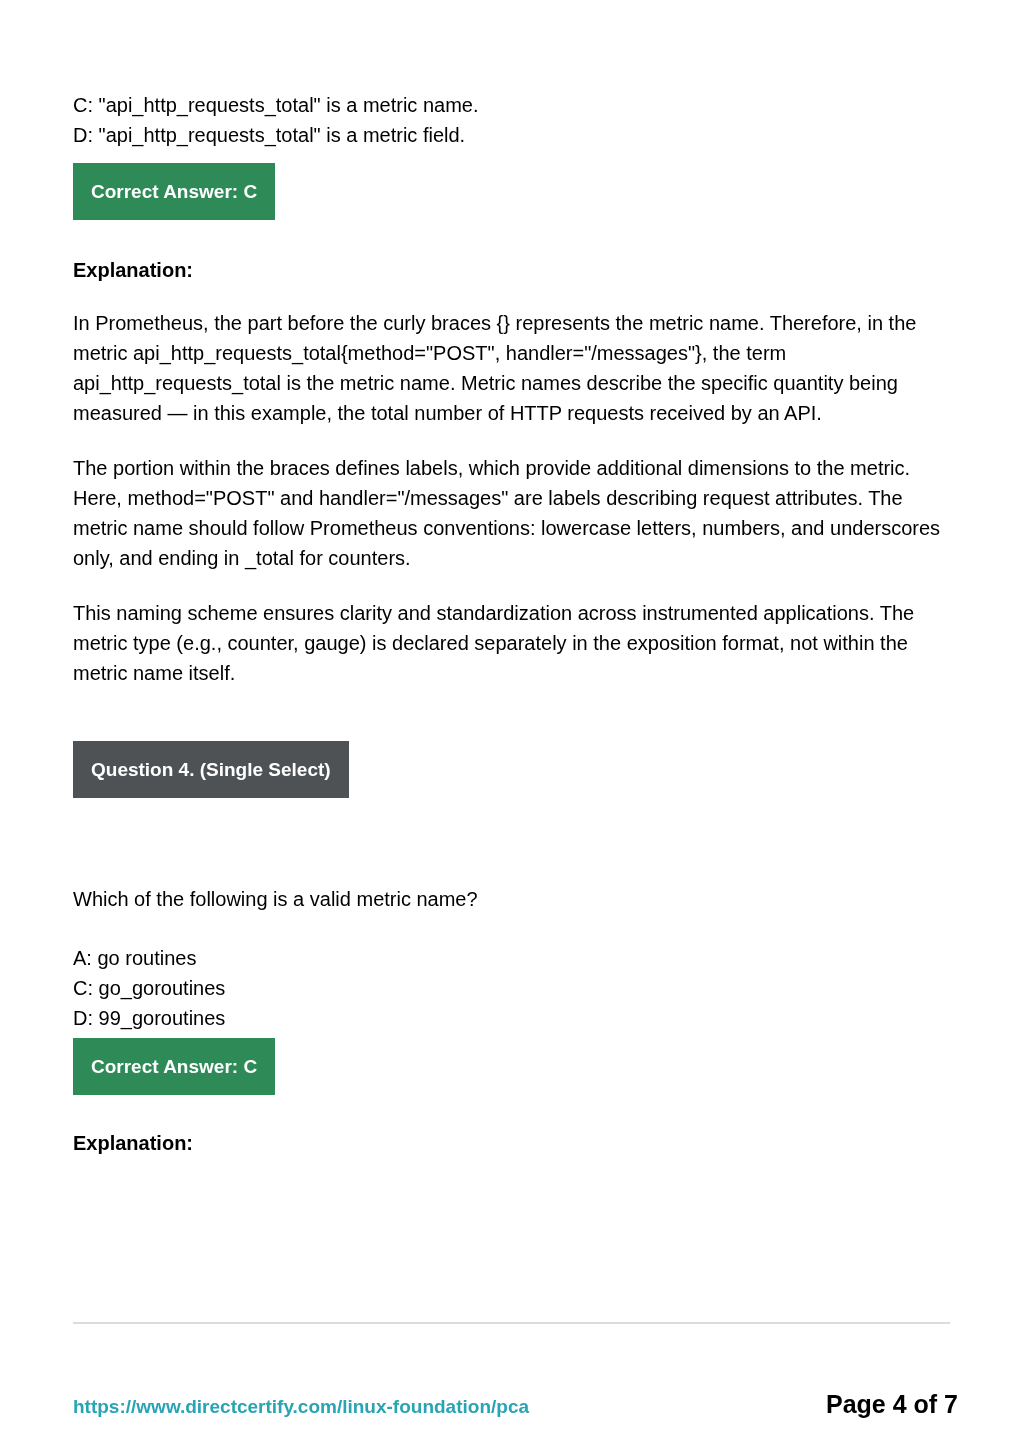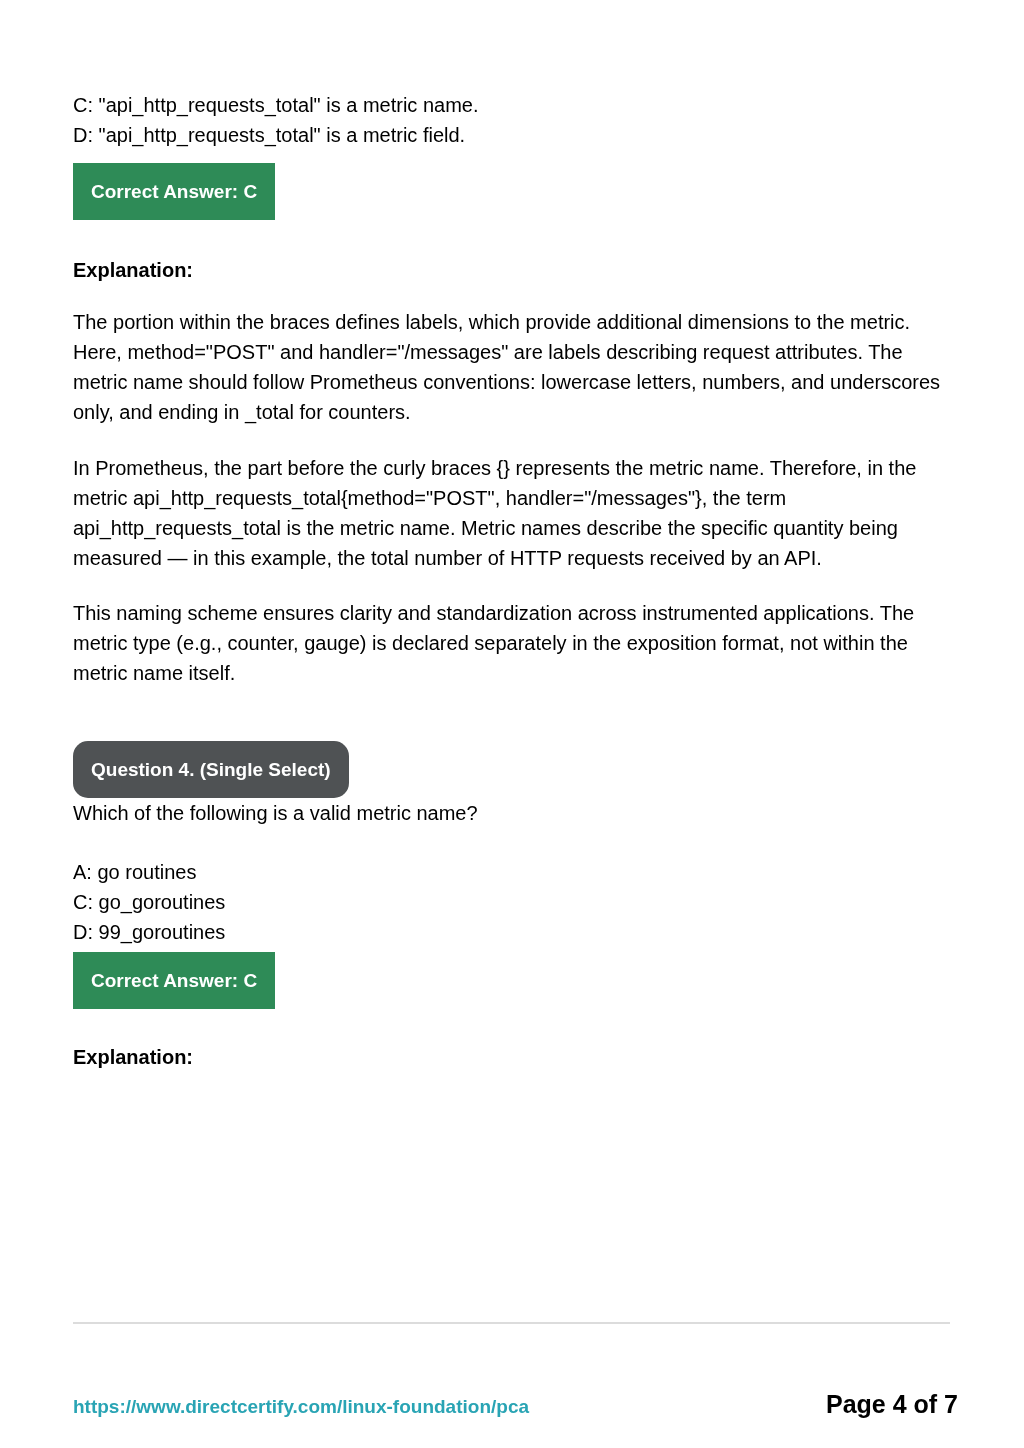--- a/index.html
+++ b/index.html
@@ -22,32 +22,32 @@
   }
   .badge {
     display: inline-block;
     font-size: 19px;
     font-weight: bold;
     line-height: 19px;
     color: #ffffff;
     padding: 19px 18px;
   }
   .badge-green { background: var(--answer-badge, #2E8B57); }
-  .badge-dark  { background: var(--question-badge, #4F5254); border-radius: 15px; }
+  .badge-dark  { background: var(--question-badge, #4F5254); }
   .answer-badge-1 { margin-top: 13px; }
   .section-heading {
     font-size: 20px;
     line-height: 24px;
     font-weight: bold;
     margin-top: 38px;
   }
   .para { margin-top: 25px; }
   .para-first { margin-top: 26px; }
   .question-badge-wrap { margin-top: 53px; }
-  .question-text { }
+  .question-text { margin-top: 86px; }
   .options-block { margin-top: 29px; }
   .answer-badge-2 { margin-top: 5px; }
   .explanation-heading-2 { margin-top: 36px; }
   .divider {
     position: absolute;
     left: 73px;
     right: 74px;
     top: 1322px;
     height: 2px;
     background: var(--divider, #DCDCDC);
@@ -83,22 +83,22 @@
       <div>C: "api_http_requests_total" is a metric name.</div>
       <div>D: "api_http_requests_total" is a metric field.</div>
     </div>
 
     <div>
       <span class="badge badge-green answer-badge-1">Correct Answer: C</span>
     </div>
 
     <h2 class="section-heading">Explanation:</h2>
 
+    <p class="body-text para para-first">In Prometheus, the part before the curly braces {} represents the metric name. Therefore, in the metric api_http_requests_total{method="POST", handler="/messages"}, the term api_http_requests_total is the metric name. Metric names describe the specific quantity being measured — in this example, the total number of HTTP requests received by an API.</p>
     <p class="body-text para">The portion within the braces defines labels, which provide additional dimensions to the metric. Here, method="POST" and handler="/messages" are labels describing request attributes. The metric name should follow Prometheus conventions: lowercase letters, numbers, and underscores only, and ending in _total for counters.</p>
-    <p class="body-text para para-first">In Prometheus, the part before the curly braces {} represents the metric name. Therefore, in the metric api_http_requests_total{method="POST", handler="/messages"}, the term api_http_requests_total is the metric name. Metric names describe the specific quantity being measured — in this example, the total number of HTTP requests received by an API.</p>
     <p class="body-text para">This naming scheme ensures clarity and standardization across instrumented applications. The metric type (e.g., counter, gauge) is declared separately in the exposition format, not within the metric name itself.</p>
 
     <div class="question-badge-wrap">
       <span class="badge badge-dark">Question 4. (Single Select)</span>
     </div>
 
     <p class="body-text question-text">Which of the following is a valid metric name?</p>
 
     <div class="body-text options-block">
       <div>A: go routines</div>

